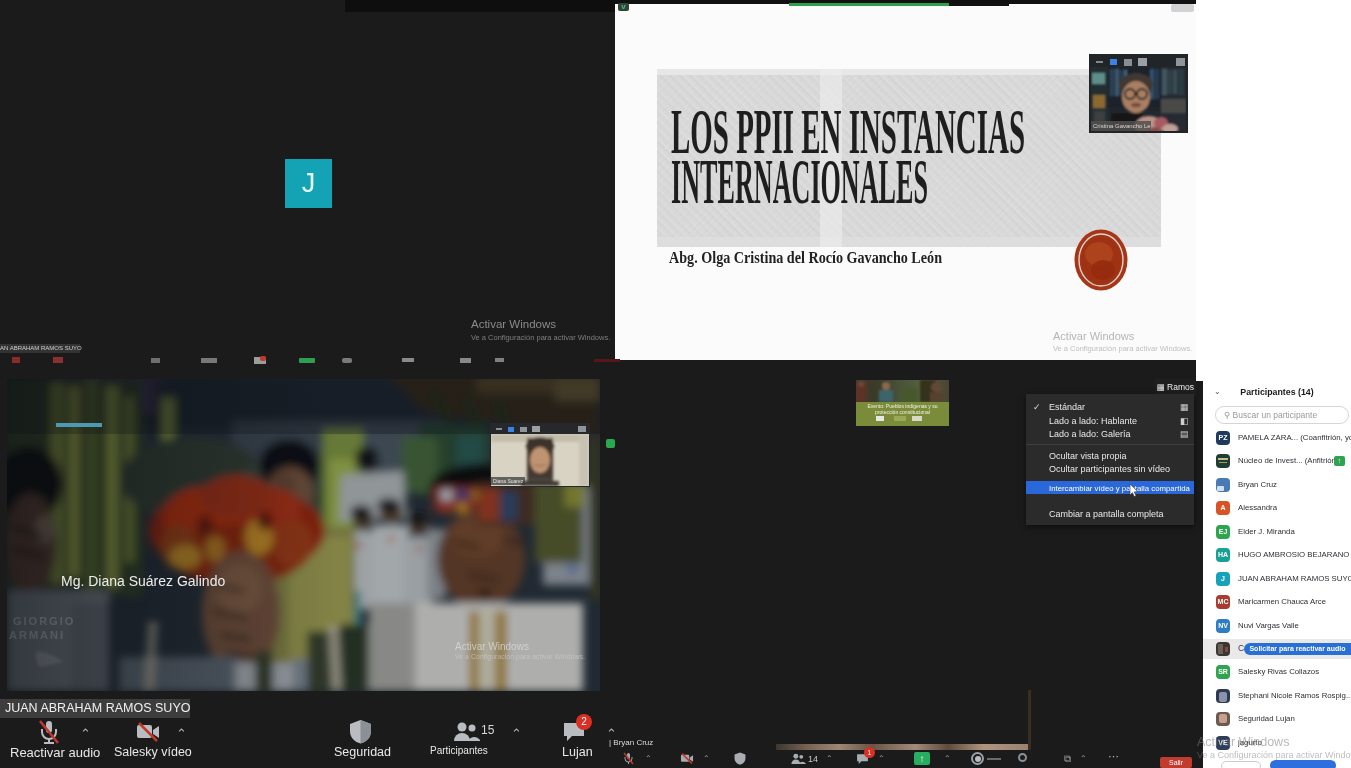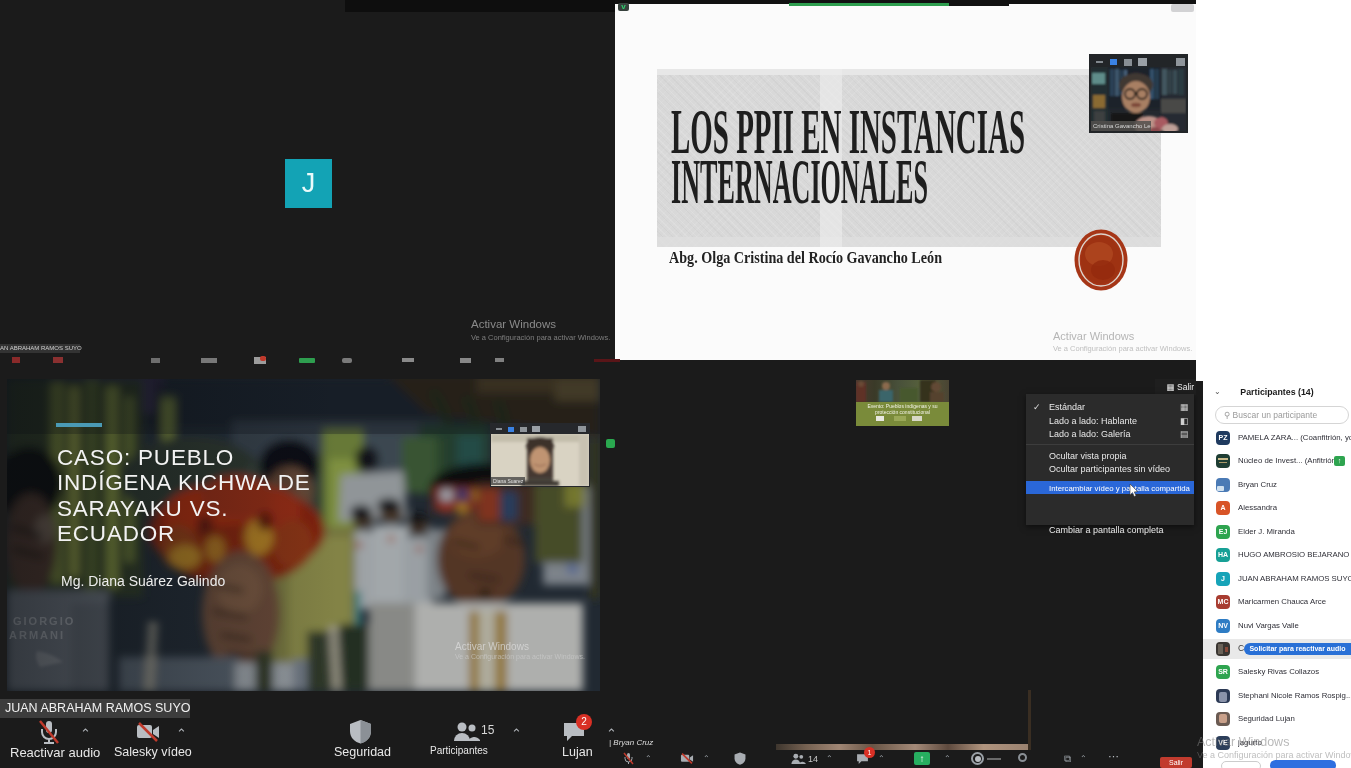--- a/index.html
+++ b/index.html
@@ -98,39 +98,39 @@
         <ellipse cx="79" cy="62" rx="8" ry="5" fill="#bfa098"></ellipse>
         <ellipse cx="64" cy="64" rx="6" ry="4" fill="#8c4a4e"></ellipse>
       </g>
     </svg>
     <div class="abs" style="left:2px;top:67px;width:60px;height:10px;background:rgba(82,80,78,.85);color:#d8d8d8;font-size:6px;line-height:10px;padding-left:2px;white-space:nowrap;overflow:hidden;">Cristina Gavancho León  E</div>
   </div>
 
   <div class="abs" style="left:1196px;top:0;width:155px;height:381px;background:#ffffff;"></div>
   <div class="abs" style="left:1203px;top:381px;width:148px;height:387px;background:#ffffff;"></div>
 
-  <div class="abs" style="left:1155px;top:379px;width:41px;height:16px;background:#1f1f1f;color:#efefef;font-size:8.5px;line-height:16px;text-align:right;padding-right:2px;">▦ Salir</div>
+  <div class="abs" style="left:1155px;top:379px;width:41px;height:16px;background:#1f1f1f;color:#efefef;font-size:8.5px;line-height:16px;text-align:right;padding-right:2px;">▦ Ramos</div>
 
   <div class="abs" style="left:1026px;top:394px;width:168px;height:131px;background:#2b2b2b;box-shadow:0 2px 6px rgba(0,0,0,.5);color:#e8e8e8;font-size:9px;">
     <div class="abs" style="left:7px;top:8px;color:#dedede;">✓</div>
     <div class="abs" style="left:23px;top:8px;">Estándar</div>
     <div class="abs" style="left:154px;top:8px;color:#cfcfcf;">▦</div>
     <div class="abs" style="left:23px;top:22px;">Lado a lado: Hablante</div>
     <div class="abs" style="left:154px;top:22px;color:#cfcfcf;">◧</div>
     <div class="abs" style="left:23px;top:35px;">Lado a lado: Galería</div>
     <div class="abs" style="left:154px;top:35px;color:#cfcfcf;">▤</div>
     <div class="abs" style="left:0;top:50px;width:168px;height:1px;background:#3d3d3d;"></div>
     <div class="abs" style="left:23px;top:57px;">Ocultar vista propia</div>
     <div class="abs" style="left:23px;top:70px;">Ocultar participantes sin vídeo</div>
     <div class="abs" style="left:0;top:87px;width:168px;height:13px;background:#2a67d8;"></div>
     <div class="abs" style="left:23px;top:90px;color:#fff;font-size:7.8px;white-space:nowrap;">Intercambiar vídeo y pantalla compartida</div>
     <svg class="abs" style="left:103px;top:90px;" width="10" height="14" viewBox="0 0 10 14">
         <path d="M1,0 L1,11 L3.5,8.6 L5.2,12.6 L7,11.8 L5.3,7.9 L8.6,7.6 Z" fill="#fff" stroke="#333" stroke-width="0.6"></path>
       </svg>
-    <div class="abs" style="left:23px;top:115px;margin-top:16px;">Cambiar a pantalla completa</div>
+    <div class="abs" style="left:23px;top:115px;">Cambiar a pantalla completa</div>
   </div>
 
   <div class="abs" style="left:856px;top:380px;width:93px;height:46px;overflow:hidden;">
     <div class="abs" style="left:0;top:0;width:93px;height:22px;background:linear-gradient(90deg,#4a3a30 0%,#3a3a28 20%,#48503a 45%,#56603c 70%,#4a4433 100%);"></div>
     <svg class="abs" style="left:0;top:0;" width="93" height="22" viewBox="0 0 93 22">
       <defs>
           <filter id="gb" x="-30%" y="-30%" width="160%" height="160%">
             <feGaussianBlur stdDeviation="1.3"></feGaussianBlur>
           </filter>
         </defs>
@@ -308,21 +308,20 @@
       <rect x="0" y="0" width="593" height="312" fill="#0a0e14" opacity="0.20"></rect>
       <rect x="0" y="0" width="593" height="55" fill="#0a0e14" opacity="0.28"></rect>
     </svg>
 
     
     <div class="abs" style="left:0;top:0;width:330px;height:312px;background:linear-gradient(90deg,rgba(10,14,18,.55),rgba(10,14,18,0));"></div>
 
     
     <div class="abs" style="left:49px;top:44px;width:46px;height:4px;background:#4a9ab5;"></div>
     
-    <div class="abs" style="left:50px;top:66px;color:#f2f2f2;font-size:22.5px;line-height:25.3px;letter-spacing:0.8px;font-weight:400;">CASO: PUEBLO<br>INDÍGENA KICHWA DE<br>SARAYAKU VS.<br>ECUADOR</div>
     <div class="abs" style="left:54px;top:194px;color:#ececec;font-size:14px;">Mg. Diana Suárez Galindo</div>
 
     
     <div class="abs" style="left:448px;top:262px;color:rgba(220,220,220,.75);font-size:10px;">Activar Windows</div>
     <div class="abs" style="left:448px;top:274px;color:rgba(210,210,210,.6);font-size:7px;">Ve a Configuración para activar Windows.</div>
 
     
     <div class="abs" style="left:483px;top:44px;width:100px;height:64px;background:#26282c;">
       <div class="abs" style="left:6px;top:5px;width:6px;height:2px;background:#888e94;"></div>
       <div class="abs" style="left:18px;top:4px;width:6px;height:5px;background:#3a82e4;"></div>
@@ -406,21 +405,21 @@
   <div class="abs" style="left:511px;top:726px;color:#a9adb2;font-size:13px;">⌃</div>
   <div class="abs" style="left:430px;top:745px;color:#e8e8e8;font-size:10px;">Participantes</div>
 
   <svg class="abs" style="left:562px;top:721px;" width="24" height="22" viewBox="0 0 24 22">
     <path d="M2,2 h20 v13 h-12 l-5,5 v-5 h-3 z" fill="#b9bdc2"></path>
   </svg>
   <div class="abs" style="left:576px;top:714px;width:16px;height:16px;background:#d93025;border-radius:50%;color:#fff;font-size:10px;text-align:center;line-height:16px;">2</div>
   <div class="abs" style="left:562px;top:745px;color:#e8e8e8;font-size:12.5px;">Lujan</div>
   <div class="abs" style="left:606px;top:726px;color:#a9adb2;font-size:13px;">⌃</div>
 
-  <div class="abs" style="left:609px;top:738px;color:#ddd;font-size:8px;font-style:italic;">| Bryan Cruz</div>
+  <div class="abs" style="left:609px;top:738px;color:#ddd;font-size:8px;">| Bryan Cruz</div>
 
   <div class="abs" style="left:776px;top:744px;width:253px;height:6px;background:linear-gradient(90deg,#3e362e,#766252 12%,#a08674 25%,#685445 38%,#a48a78 55%,#5e4a3e 68%,#b0947e 82%,#9a8270 100%);"></div>
   <div class="abs" style="left:1028px;top:690px;width:3px;height:60px;background:#3a2e22;"></div>
 
   <svg class="abs" style="left:622px;top:752px;" width="13" height="13" viewBox="0 0 26 26">
     <rect x="10" y="2" width="6" height="12" rx="3" fill="#a9adb2"></rect>
     <path d="M6,10 v3 a7,7 0 0 0 14,0 v-3" stroke="#a9adb2" stroke-width="2" fill="none"></path>
     <line x1="13" y1="20" x2="13" y2="24" stroke="#a9adb2" stroke-width="2"></line>
     <line x1="4" y1="2" x2="22" y2="24" stroke="#c0392b" stroke-width="3"></line>
   </svg>

